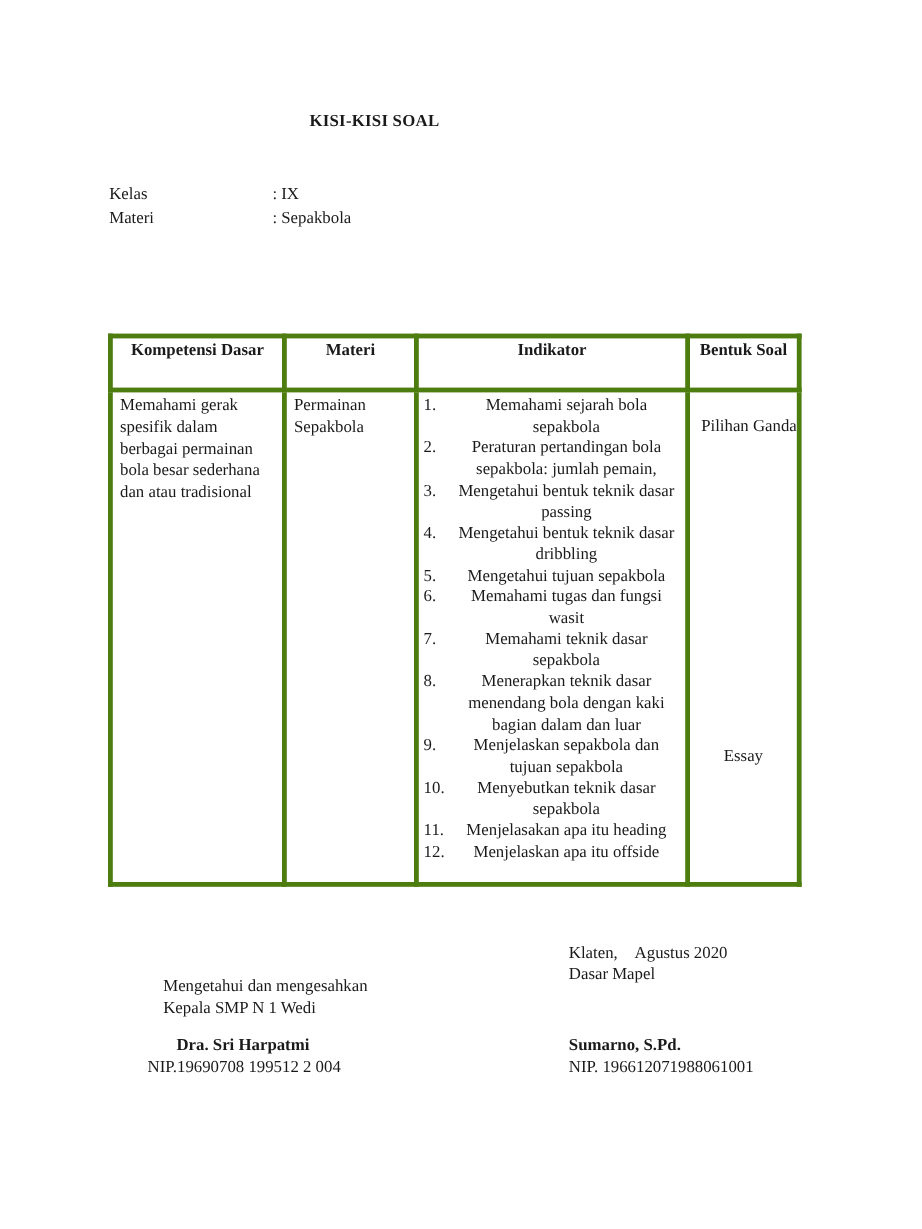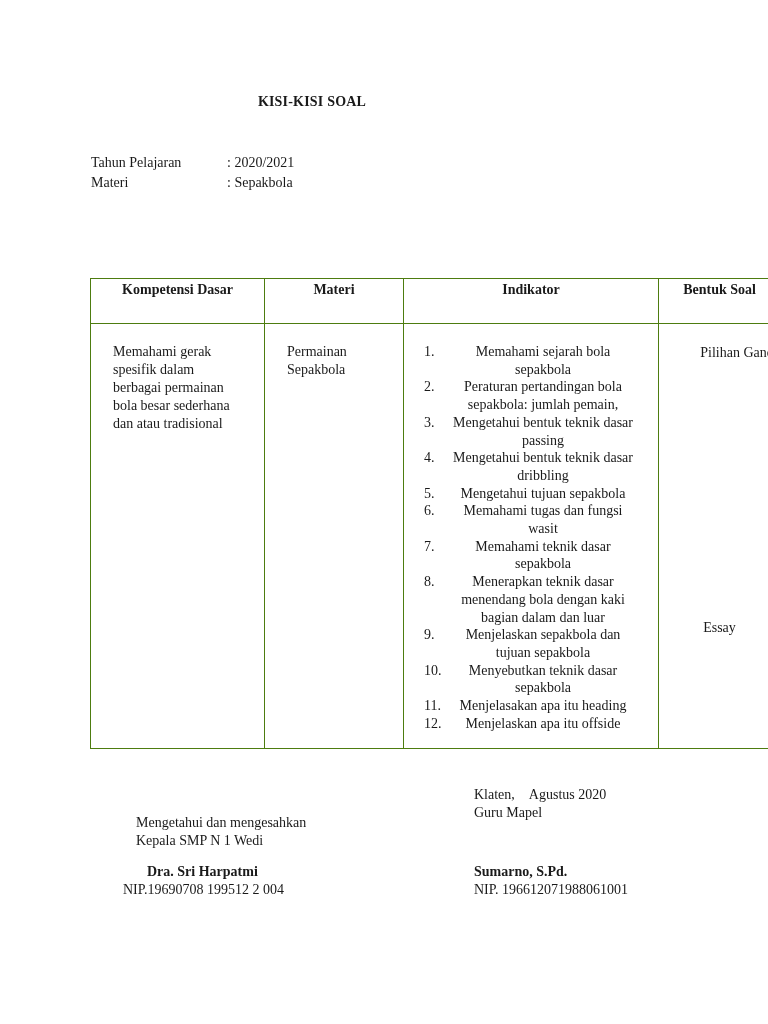--- a/index.html
+++ b/index.html
@@ -6,21 +6,21 @@
   body { width: 768px; height: 1024px; position: relative; overflow: hidden;
          font-family: "Liberation Serif", "DejaVu Serif", serif; color: #1a1a1a; font-size: 14px; }
   .title { position: absolute; top: 94px; left: 0; width: 624px; text-align: center;
            font-weight: bold; font-size: 14px; letter-spacing: 0.2px; }
   .info { position: absolute; top: 153px; left: 91px; }
   .info-row { display: flex; height: 19.5px; line-height: 19.5px; }
   .info-label { width: 136px; }
   .info-value::before { content: ": "; }
   table.kisi { position: absolute; top: 278px; left: 90px; width: 562px; border-collapse: collapse;
                table-layout: fixed; }
-  table.kisi td, table.kisi th { border: 1px solid #4d7c0f; vertical-align: top; padding: 16px; }
+  table.kisi td, table.kisi th { border: 4px solid #4d7c0f; vertical-align: top; padding: 0; }
   th { font-weight: bold; font-size: 14px; line-height: 18px; padding-top: 2px !important; }
   .th-kd { width: 141px; }
   .th-materi { width: 106px; }
   .th-ind { width: 222px; }
   .th-bentuk { width: 89px; }
   .head-row { height: 45px; }
   .body-row { height: 412px; }
   .cell { line-height: 18px; padding: 3px 6px 0 6px; }
   ol.ind { list-style: none; margin: 0; padding: 3px 4px 0 4px; }
   ol.ind li { display: flex; line-height: 17.7px; }
@@ -37,22 +37,22 @@
   .sig-right-nip { position: absolute; top: 882px; left: 474px; }
   .gap { display: inline-block; width: 14px; }
 </style>
 </head>
 <body>
 
 <div class="title">KISI-KISI SOAL</div>
 
 <div class="info">
   <div class="info-row">
-    <span class="info-label">Tahun Pelajaran</span>
-    <span class="info-value">2020/2021</span>
+    <span class="info-label">Kelas</span>
+    <span class="info-value">IX</span>
   </div>
   <div class="info-row">
     <span class="info-label">Materi</span>
     <span class="info-value">Sepakbola</span>
   </div>
 </div>
 
 <table class="kisi">
   <tbody>
       <tr class="head-row">
@@ -130,16 +130,16 @@
 
 <div class="sig-left">
   <div>Mengetahui dan mengesahkan</div>
   <div>Kepala SMP N 1 Wedi</div>
 </div>
 <div class="sig-left-name">Dra. Sri Harpatmi</div>
 <div class="sig-left-nip">NIP.19690708 199512 2 004</div>
 
 <div class="sig-right">
   <div><span>Klaten,</span><span class="gap"></span><span>Agustus 2020</span></div>
-  <div>Guru Mapel</div>
+  <div>Dasar Mapel</div>
 </div>
 <div class="sig-right-name">Sumarno, S.Pd.</div>
 <div class="sig-right-nip">NIP. 196612071988061001</div>
 
 </body></html>

